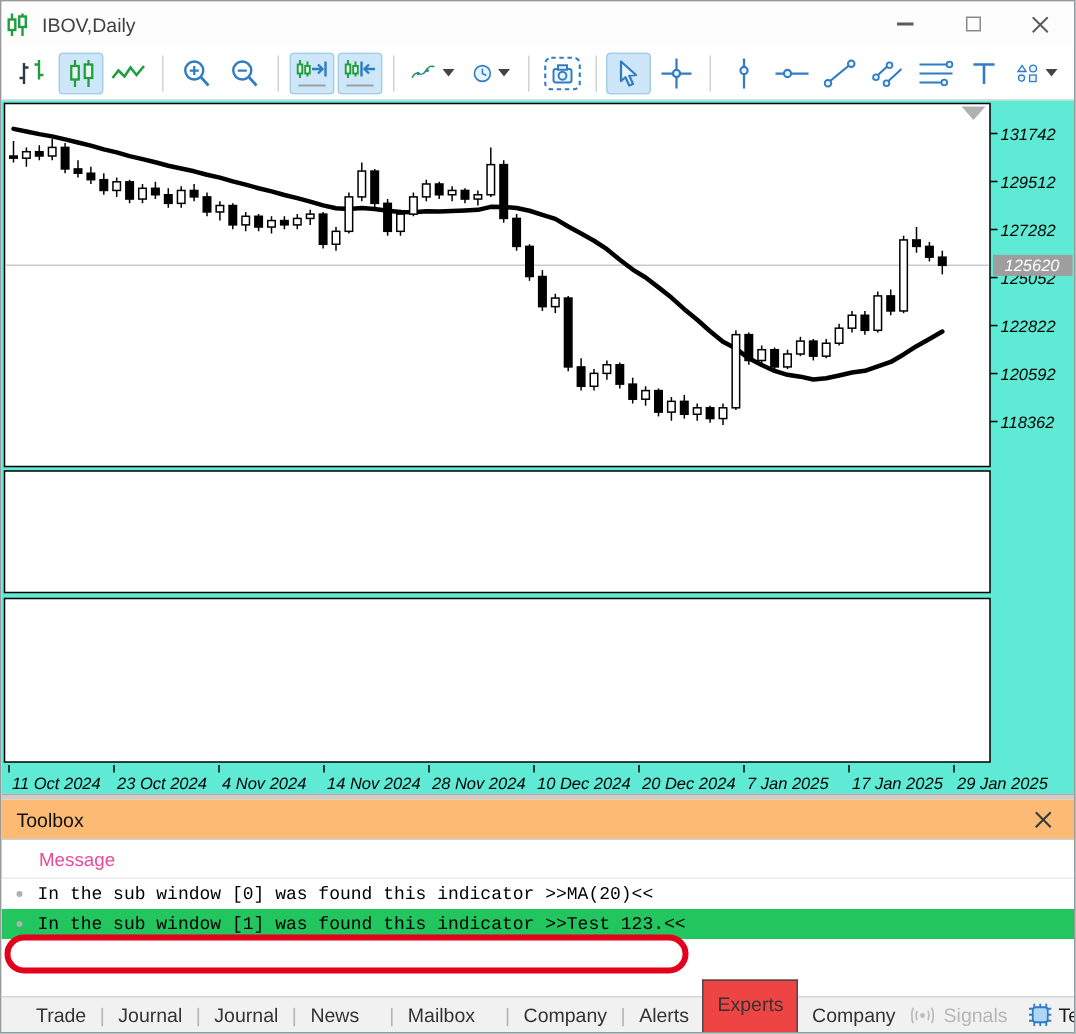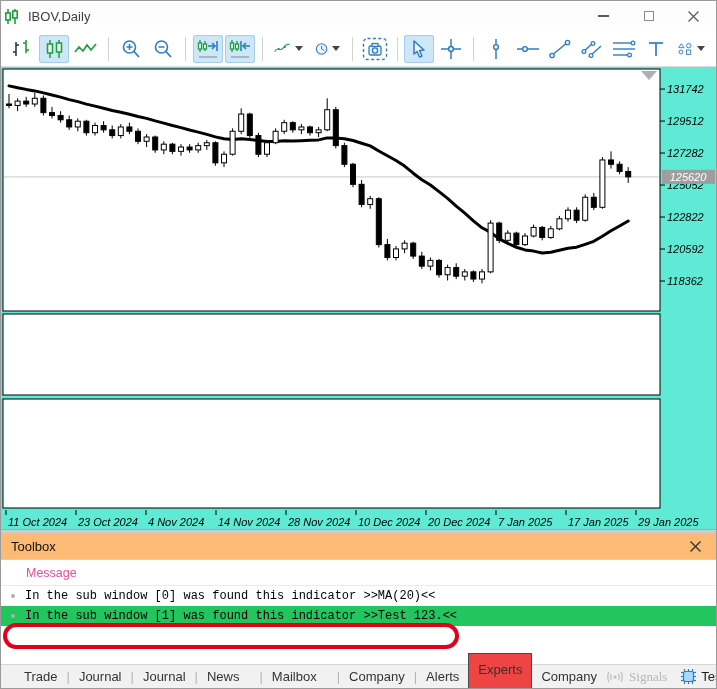--- a/index.html
+++ b/index.html
@@ -47,21 +47,21 @@
                    border:4px solid #e2001a; border-radius:13px; pointer-events:none; z-index:5; }
   
   .tabbar { height:24px; display:flex; align-items:center; background:#f1f1f1;
             border-top:1px solid #d6d6d6; padding-left:14px; font-size:13px; color:#333; }
   .tab { padding:0 9px; height:23px; line-height:23px; }
   .tab-div { color:#b4b4b4; }
   .tab.active { background:#ef4444; border:1px solid #4a4a4a; border-bottom:none; height:44px;
                 margin-top:-4px; padding-top:4px; z-index:2; }
   .tab-badge { color:#e30000; font-size:9px; position:relative; top:16px; margin-left:1px; }
   .right-tools { margin-left:auto; display:flex; align-items:center; padding-right:10px; gap:14px; }
-  .signals { display:flex; align-items:center; gap:5px; color:#b6b6b6; font-size:13px;font-family:Liberation Serif, serif; }
+  .signals { display:flex; align-items:center; gap:5px; color:#b6b6b6; font-size:13px; }
   .tester { display:flex; align-items:center; gap:5px; color:#1c1c1c; font-size:13px; }
   .bottom-strip { height:3px; background:#161616; }
   svg.icon { display:block; }
 </style>
 </head>
 <body>
 
 <div class="titlebar">
   <svg class="icon" width="17" height="17" viewBox="0 0 17 17">
     <g stroke="#1e9e3e" stroke-width="1.6" fill="none">

